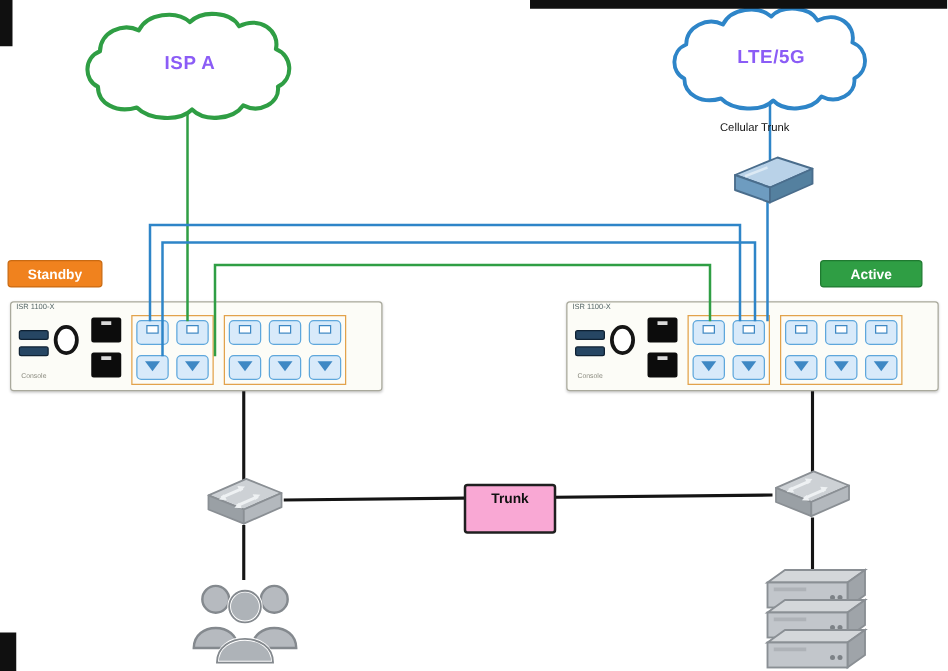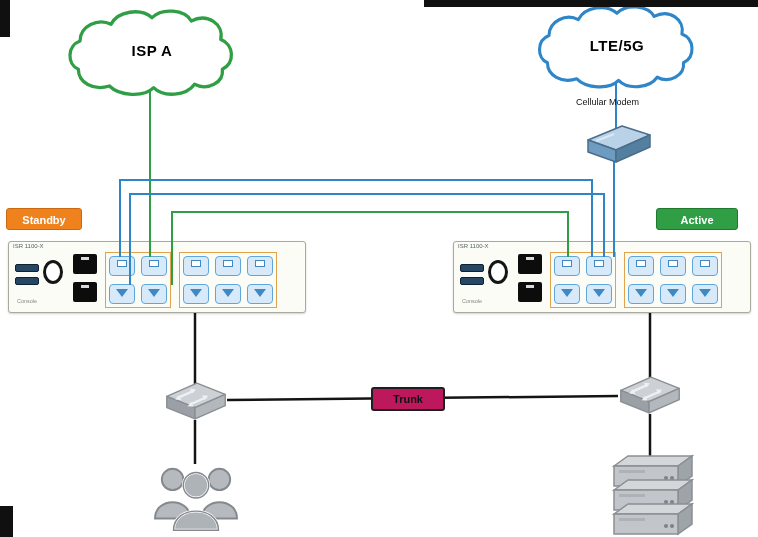--- a/index.html
+++ b/index.html
@@ -6,21 +6,21 @@
   .stage{position:relative;width:758px;height:537px;background:#ffffff;overflow:hidden;
          font-family:"Liberation Sans", sans-serif;}
 
   
   .layer-lines{position:absolute;left:0;top:0;z-index:3;pointer-events:none;}
 
   
   .cloud{position:absolute;z-index:4;}
   .cloud svg{display:block;width:100%;height:100%;}
   .cloud .cloud-label{position:absolute;left:0;top:36%;width:100%;text-align:center;
-                      font-weight:bold;font-size:15px;color:#000000;letter-spacing:.5px;}
+                      font-weight:bold;font-size:15px;color:#8b5cf6;letter-spacing:.5px;}
   .cloud-isp{left:62px;top:6px;width:180px;height:100px;}
   .cloud-lte{left:532px;top:2px;width:170px;height:96px;text-decoration:underline;}
 
   
   .modem-label{position:absolute;left:576px;top:97px;z-index:4;font-size:9px;color:#111;}
   .modem{position:absolute;left:580px;top:120px;width:74px;height:48px;z-index:4;}
 
   
   .badge{position:absolute;z-index:4;height:22px;line-height:22px;text-align:center;
          font-size:11px;font-weight:bold;color:#fff;border-radius:3px;box-sizing:border-box;}
@@ -49,21 +49,21 @@
   .g2{left:170px;top:10px;grid-template-columns:repeat(3,26px);}
   .port{width:26px;height:20px;background:#d8eafa;border:1.5px solid #5ea7dc;border-radius:4px;
         box-sizing:border-box;}
   .port.pa::after{content:"";display:block;width:10px;height:7px;border:1.5px solid #3e88c4;
                   background:#fff;margin:3px auto 0;box-sizing:border-box;}
   .port.pb::after{content:"";display:block;margin:4px auto 0;width:0;height:0;
                   border-left:6px solid transparent;border-right:6px solid transparent;
                   border-top:8px solid #3e88c4;}
 
   
-  .trunk{position:absolute;left:371px;top:387px;width:74px;height:24px;z-index:5;background:#be185d;
+  .trunk{position:absolute;left:371px;top:387px;width:74px;height:40px;z-index:5;background:#f9a8d4;
          border:2px solid #1f1f1f;border-radius:3px;box-sizing:border-box;text-align:center;
          line-height:20px;font-size:11px;font-weight:bold;color:#111;}
 
   
   .node{position:absolute;z-index:4;}
   .node svg{display:block;width:100%;height:100%;}
   .switch-left{left:163px;top:379px;width:66px;height:44px;}
   .switch-right{left:617px;top:373px;width:66px;height:44px;}
   .users{left:146px;top:456px;width:100px;height:80px;}
   .servers{left:606px;top:450px;width:92px;height:86px;}
@@ -107,21 +107,21 @@
 
   <div class="cloud cloud-lte">
     <svg viewBox="0 0 220 120" preserveAspectRatio="none">
       <path d="M58,96 C38,102 20,92 20,76 C6,70 6,48 22,42 C22,24 44,14 60,22 C68,6 96,2 110,14
                C122,2 150,4 158,18 C178,8 198,22 194,40 C210,46 212,68 196,76 C198,92 178,102 162,94
                C152,108 124,110 112,98 C100,110 70,108 58,96 Z" fill="#ffffff" stroke="#2e85c8" stroke-width="4" stroke-linejoin="round"></path>
     </svg>
     <span class="cloud-label">LTE/5G</span>
   </div>
 
-  <span class="modem-label">Cellular Modem</span>
+  <span class="modem-label">Cellular Trunk</span>
   <div class="modem">
     <svg viewBox="0 0 74 48">
       <polygon points="8,20 42,6 70,15 36,30" fill="#b9d2e8" stroke="#4a6d8c" stroke-width="1.5" stroke-linejoin="round"></polygon>
       <polygon points="8,20 36,30 36,42 8,32" fill="#6e9cc0" stroke="#4a6d8c" stroke-width="1.5" stroke-linejoin="round"></polygon>
       <polygon points="36,30 70,15 70,27 36,42" fill="#54809f" stroke="#4a6d8c" stroke-width="1.5" stroke-linejoin="round"></polygon>
       <line x1="16" y1="21" x2="34" y2="14" stroke="#dce9f4" stroke-width="2"></line>
     </svg>
   </div>
 
   <div class="badge badge-active">Active</div>

